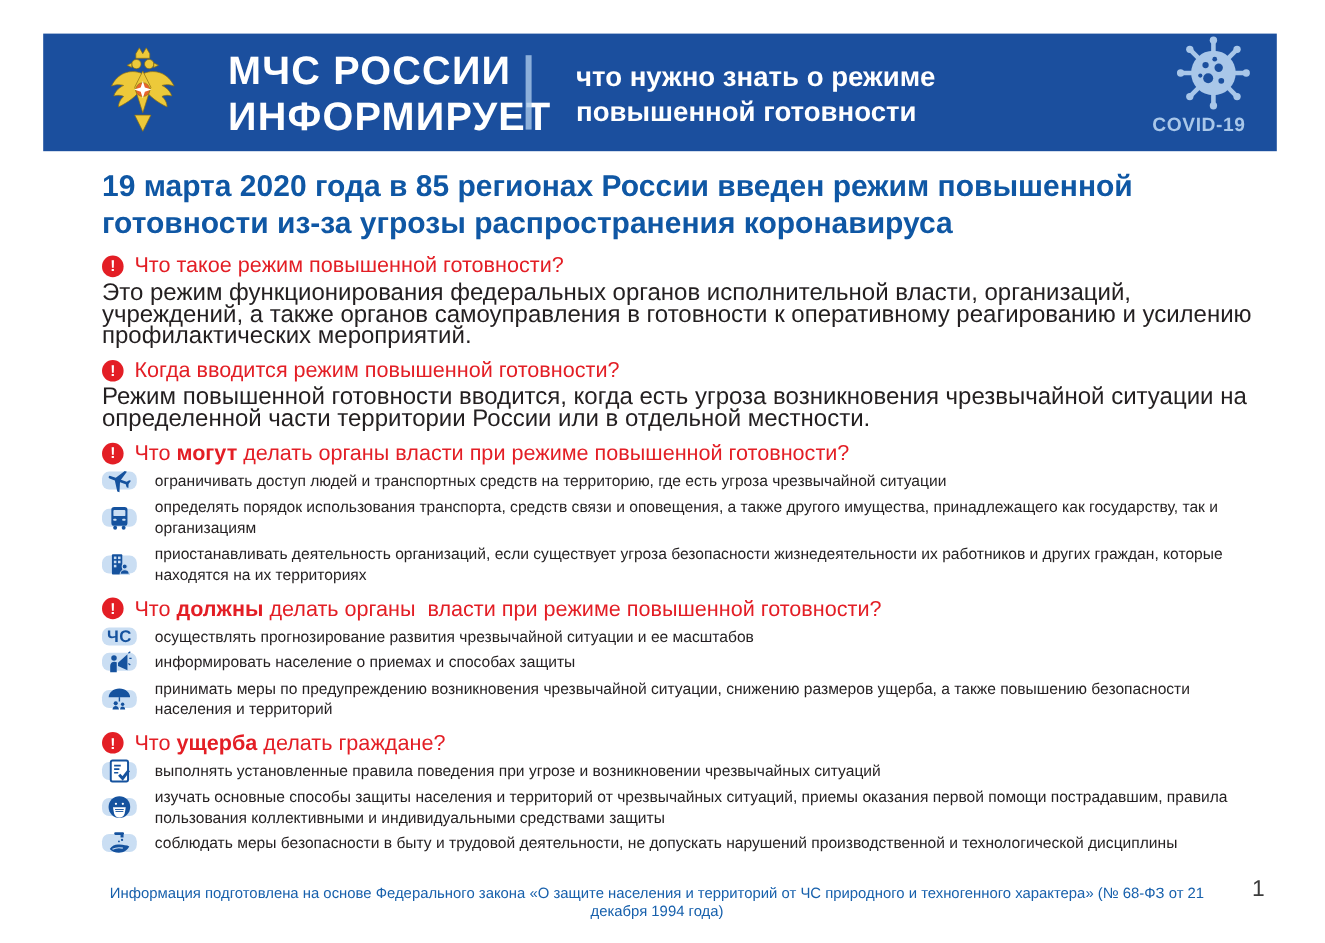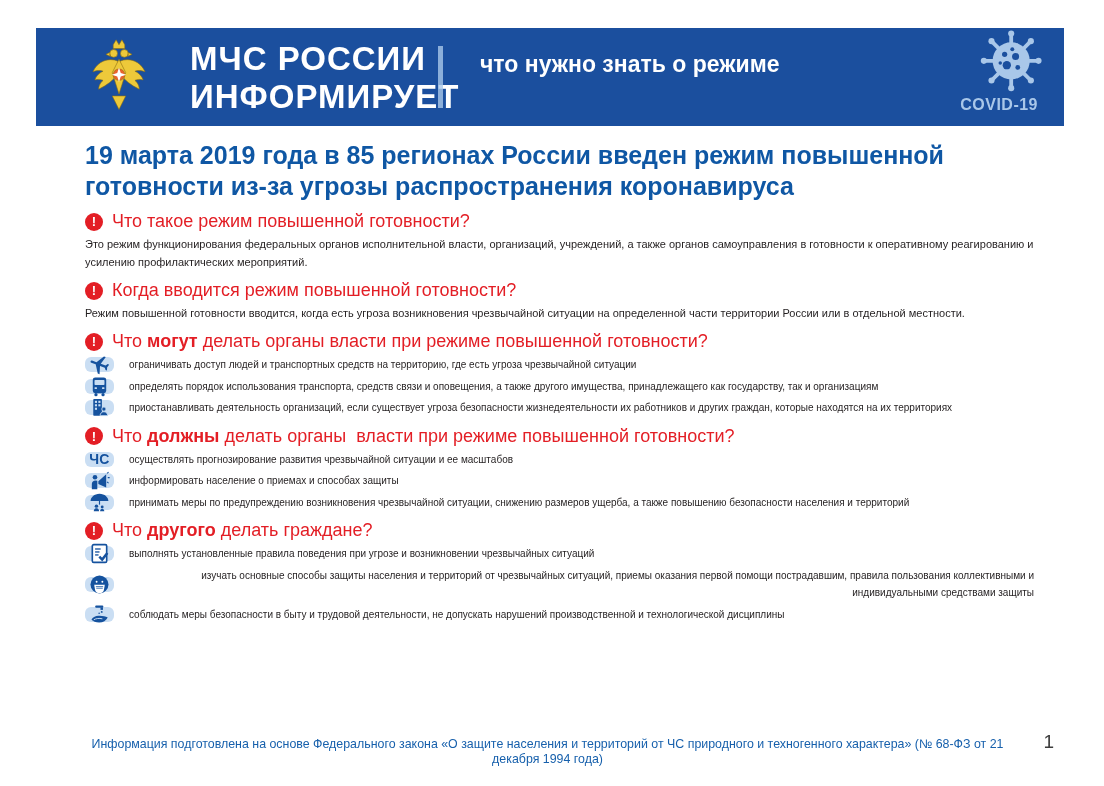--- a/index.html
+++ b/index.html
@@ -18,28 +18,28 @@
   
   .content{position:absolute;left:85px;top:140px;width:968px;}
   .page-title{color:var(--title-blue);font-size:25px;font-weight:bold;line-height:31px;margin-bottom:6px;}
 
   .section-heading{display:flex;align-items:center;gap:9px;margin:9px 0 3px;color:var(--red);font-size:18px;line-height:21px;}
   .badge{width:18px;height:18px;border-radius:50%;background:var(--red);color:#fff;font-weight:bold;
          font-size:13px;display:flex;align-items:center;justify-content:center;flex:0 0 18px;}
   .heading-text{white-space:pre-wrap;}
   .heading-text b{font-weight:bold;}
 
-  .section-body{color:var(--text-dark);font-size:11px;line-height:18px;max-width:960px;}
+  .section-body{color:var(--text-dark);font-size:20px;line-height:18px;max-width:960px;}
 
   .item{display:flex;align-items:center;gap:15px;margin:4px 0;}
   .tile{width:29px;height:15px;border-radius:6px;background:var(--tile-bg);display:flex;align-items:center;
         justify-content:center;flex:0 0 29px;color:var(--icon-blue);}
   .tile svg{width:23px;height:23px;display:block;}
   .chs{font-weight:bold;font-size:14px;color:var(--icon-blue);letter-spacing:.3px;}
-  .item-text{color:var(--text-dark);font-size:10px;line-height:17.5px;max-width:905px;text-align:right;}
+  .item-text{color:var(--text-dark);font-size:13px;line-height:17.5px;max-width:905px;}
 
   
   .footer{position:absolute;left:85px;top:737px;width:925px;text-align:center;color:var(--footer-blue);font-size:12.4px;line-height:15px;}
   .pageno{position:absolute;right:50px;top:731px;font-size:19px;color:#3c3c3c;}
 </style>
 </head>
 <body>
 
 <div class="poster">
 
@@ -64,20 +64,21 @@
 
     <div class="agency">
       <div>МЧС РОССИИ</div>
       <div>ИНФОРМИРУЕТ</div>
     </div>
 
     <div class="hdr-divider"></div>
 
     <div class="subtitle">
       <div>что нужно знать о режиме</div>
+      <div>повышенной готовности</div>
     </div>
 
     <span class="virus">
       <svg viewBox="0 0 64 64">
         <g stroke="var(--accent-light-blue)" stroke-width="3.5" stroke-linecap="round">
           <line x1="34" y1="14" x2="34" y2="5"></line>
           <line x1="45" y1="19" x2="52" y2="12"></line>
           <line x1="50" y1="30" x2="59" y2="30"></line>
           <line x1="45" y1="41" x2="52" y2="48"></line>
           <line x1="34" y1="46" x2="34" y2="55"></line>
@@ -103,21 +104,21 @@
           <circle cx="40" cy="36" r="2.2"></circle>
             <circle cx="35" cy="19.5" r="1.8"></circle>
             <circle cx="24" cy="32" r="1.6"></circle>
         </g>
       </svg>
     </span>
     <span class="covid">COVID-19</span>
   </div>
 
   <div class="content">
-    <div class="page-title">19 марта 2019 года в 85 регионах России введен режим повышенной готовности из-за угрозы распространения коронавируса</div>
+    <div class="page-title">19 марта 2020 года в 85 регионах России введен режим повышенной готовности из-за угрозы распространения коронавируса</div>
     <div>
         <section class="section">
           <div class="section-heading">
             <span class="badge">!</span>
             <span class="heading-text">Что такое режим повышенной готовности?</span>
           </div>
           <p class="section-body">Это режим функционирования федеральных органов исполнительной власти, организаций, учреждений, а также органов самоуправления в готовности к оперативному реагированию и усилению профилактических мероприятий.</p>
         </section>
         <section class="section">
           <div class="section-heading">
@@ -202,21 +203,21 @@
                 <circle cx="14.8" cy="16.6" r="1.5"></circle>
                 <path d="M12.6 21.2c0-1.6 1-2.7 2.2-2.7s2.2 1.1 2.2 2.7z"></path>
               </svg>
             </span>
             <span class="item-text">принимать меры по предупреждению возникновения чрезвычайной ситуации, снижению размеров ущерба, а также повышению безопасности населения и территорий</span>
           </div>
         </section>
         <section class="section">
           <div class="section-heading">
             <span class="badge">!</span>
-            <span class="heading-text">Что <b>другого</b> делать граждане?</span>
+            <span class="heading-text">Что <b>ущерба</b> делать граждане?</span>
           </div>
           <div class="item">
             <span class="tile">
               <svg viewBox="0 0 24 24">
                 <rect x="4.5" y="2.8" width="15" height="18.4" rx="1.5" fill="#fff" stroke="currentColor" stroke-width="1.7"></rect>
                 <g stroke="currentColor" stroke-width="1.4">
                   <line x1="7.4" y1="7.3" x2="13.2" y2="7.3"></line>
                   <line x1="7.4" y1="10.4" x2="12" y2="10.4"></line>
                   <line x1="7.4" y1="13.5" x2="11" y2="13.5"></line>
                 </g>

